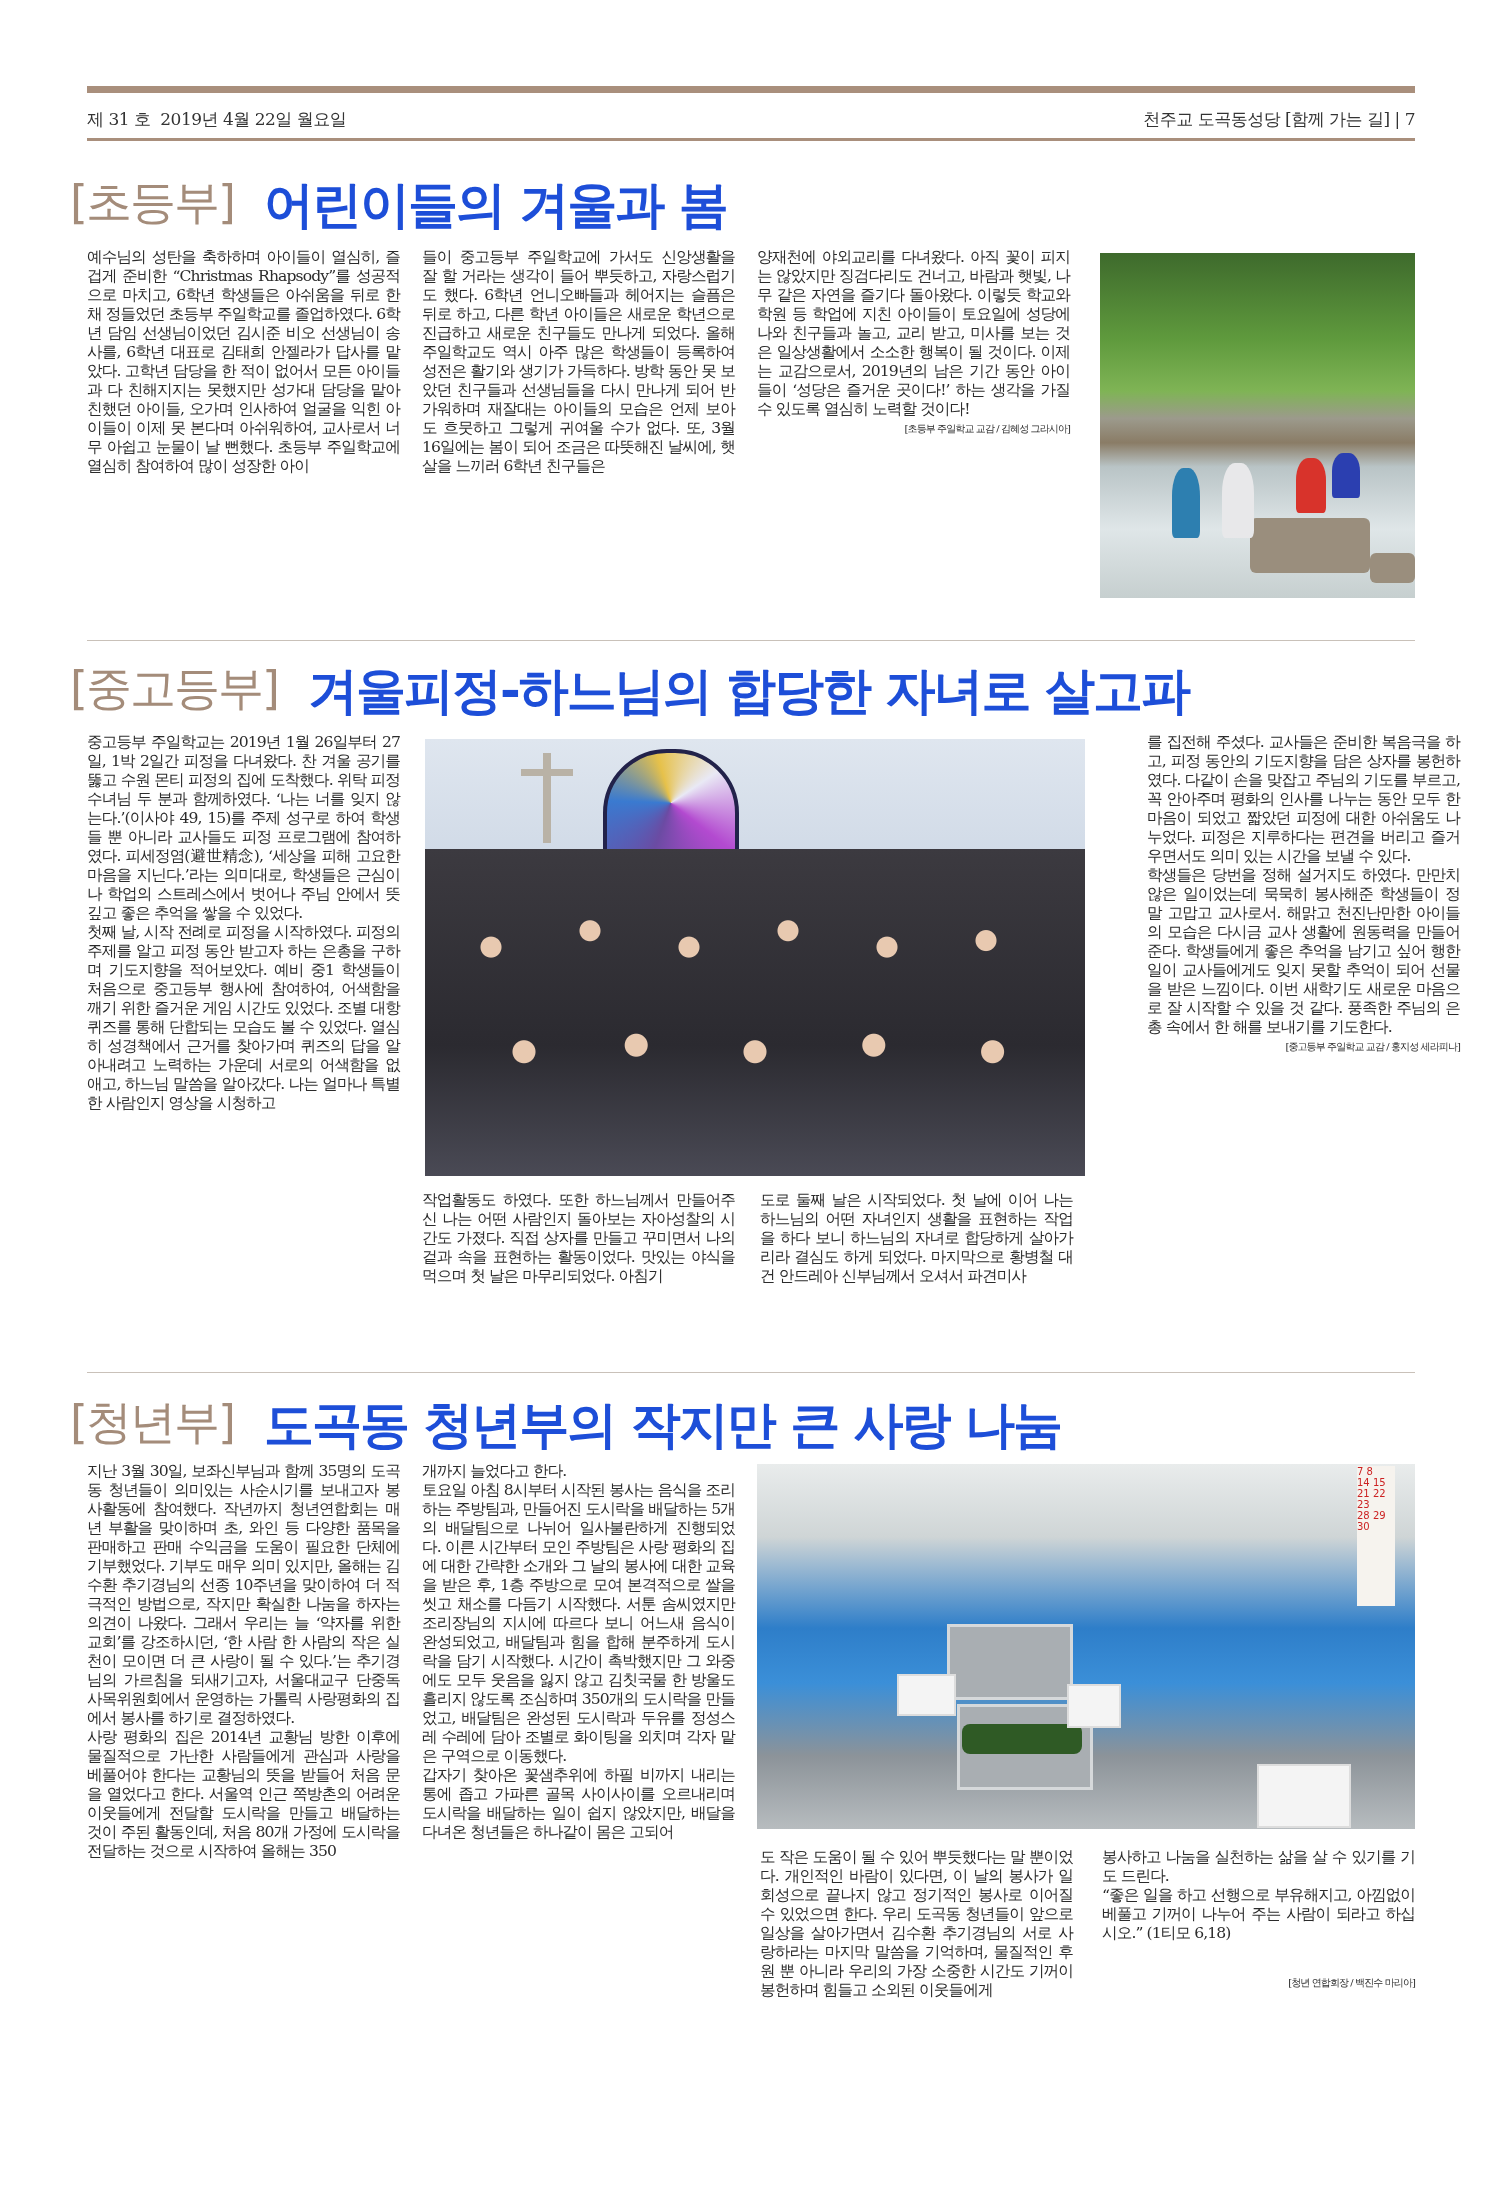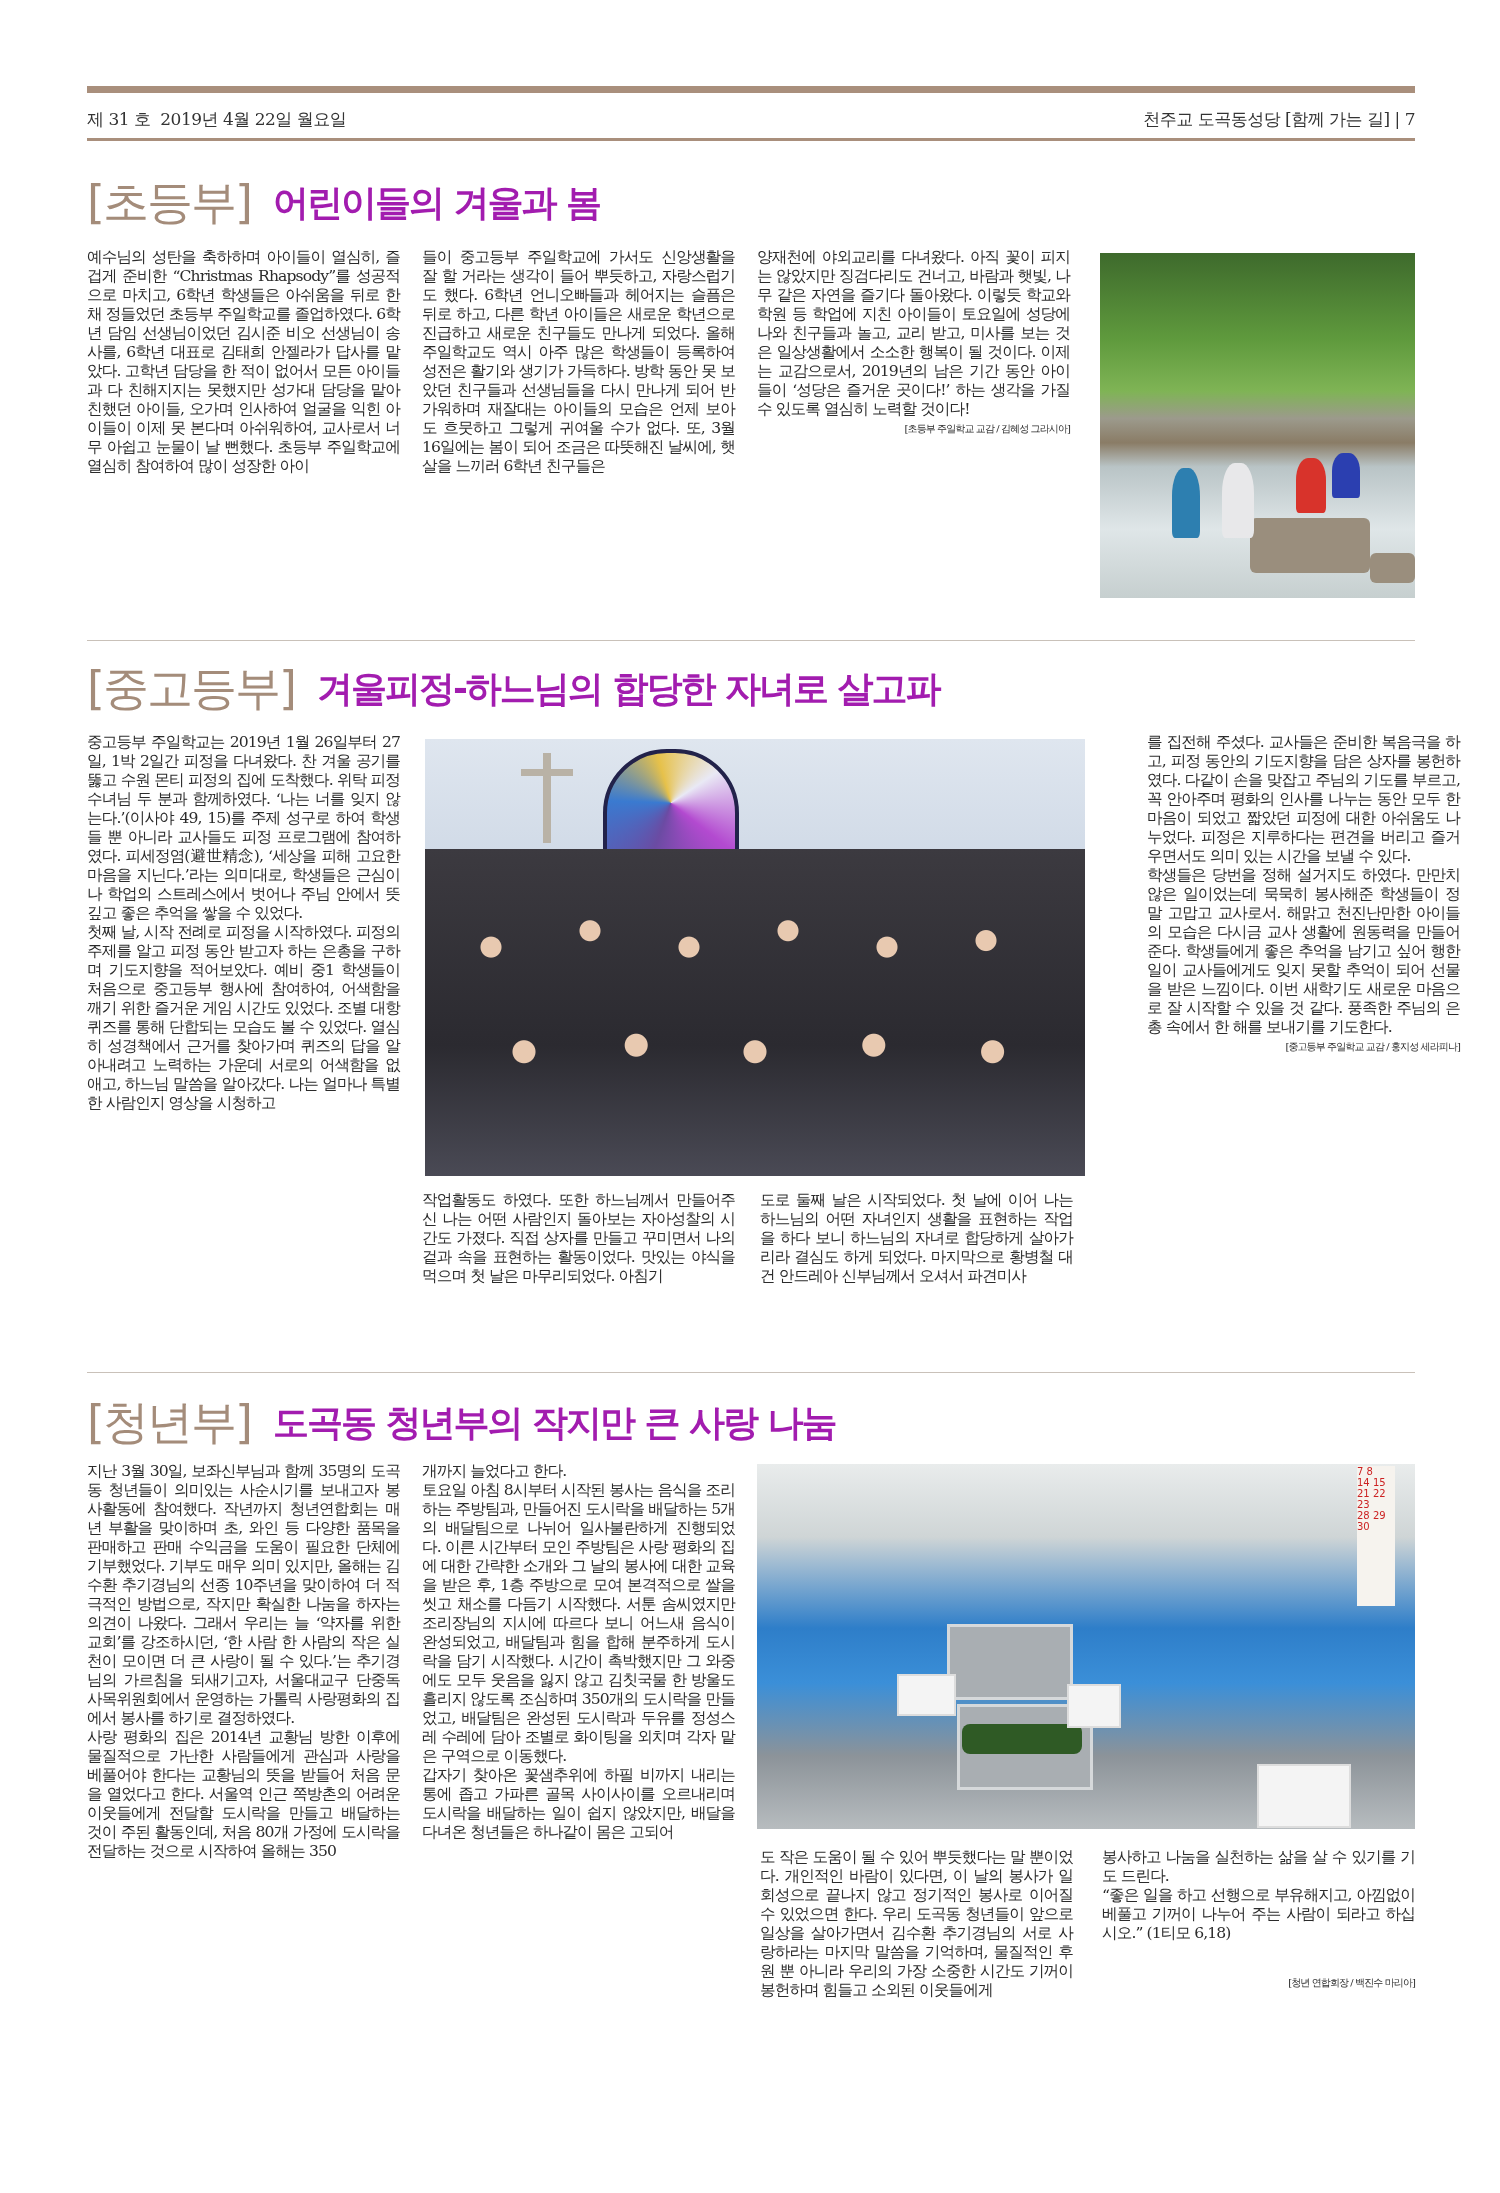--- a/index.html
+++ b/index.html
@@ -3,23 +3,23 @@
 <meta charset="utf-8">
 <style>
   html, body { margin: 0; padding: 0; background: #ffffff; }
   body { width: 1500px; height: 2193px; position: relative; overflow: hidden;
          font-family: "DejaVu Serif", "Liberation Serif", serif; color: #2a2a2a; }
   .rule-top { position: absolute; left: 87px; top: 86px; width: 1328px; height: 7px; background: #a98f7c; }
   .rule-sub { position: absolute; left: 87px; top: 138px; width: 1328px; height: 3px; background: #a98f7c; }
   .hdr-left { position: absolute; left: 87px; top: 108px; font-size: 17px; color: #333; letter-spacing: -0.5px; }
   .hdr-right { position: absolute; right: 85px; top: 108px; font-size: 17px; color: #333; letter-spacing: -0.5px; }
   .sec-rule { position: absolute; left: 87px; width: 1328px; height: 1px; background: #c9c1b9; }
-  .headline { position: absolute; left: 87px; display: flex; align-items: center; white-space: nowrap; }
+  .headline { position: absolute; left: 70px; display: flex; align-items: flex-start; white-space: nowrap; }
   .headline .tag { font-family: "DejaVu Sans", sans-serif; font-size: 46px; color: #a48c7a; letter-spacing: -2px; margin-right: 22px; font-weight: normal; }
-  .headline .title { font-family: "DejaVu Sans", sans-serif; font-size: 36px; font-weight: bold; color: #a21caf; letter-spacing: -2px; }
+  .headline .title { font-family: "DejaVu Sans", sans-serif; font-size: 50px; font-weight: bold; color: #1d4ed8; letter-spacing: -2px; margin-left: 8px; }
   .col { position: absolute; font-size: 15.6px; line-height: 19px; text-align: justify; letter-spacing: -0.9px; color: #2b2b2b; }
   .col p { margin: 0; }
   .byline { text-align: right; font-size: 10px; }
   .photo { position: absolute; overflow: hidden; }
   .ph-stream { background: linear-gradient(180deg, #3e6a2c 0%, #5f9a3d 25%, #7fb455 40%, #9c9a8c 48%, #8a7c66 55%, #b9c4c6 62%, #dfe6e8 80%, #c6cfcf 100%); }
   .ph-stream .rock { position: absolute; background: #9a8e7d; border-radius: 6px; }
   .ph-stream .kid { position: absolute; border-radius: 40% 40% 10% 10%; }
   .ph-group { background: linear-gradient(180deg, #dfe6ef 0%, #cfd9e6 30%, #3a3a44 45%, #2a2a30 75%, #d8ccba 92%); }
   .ph-group .window { position: absolute; left: 178px; top: 10px; width: 128px; height: 100px; border-radius: 64px 64px 0 0;
     background: conic-gradient(from 200deg, #6b4ba3, #3a7ad0, #e6c14a, #e9e9f5, #b34ad0, #6b4ba3); border: 4px solid #22224a; }

